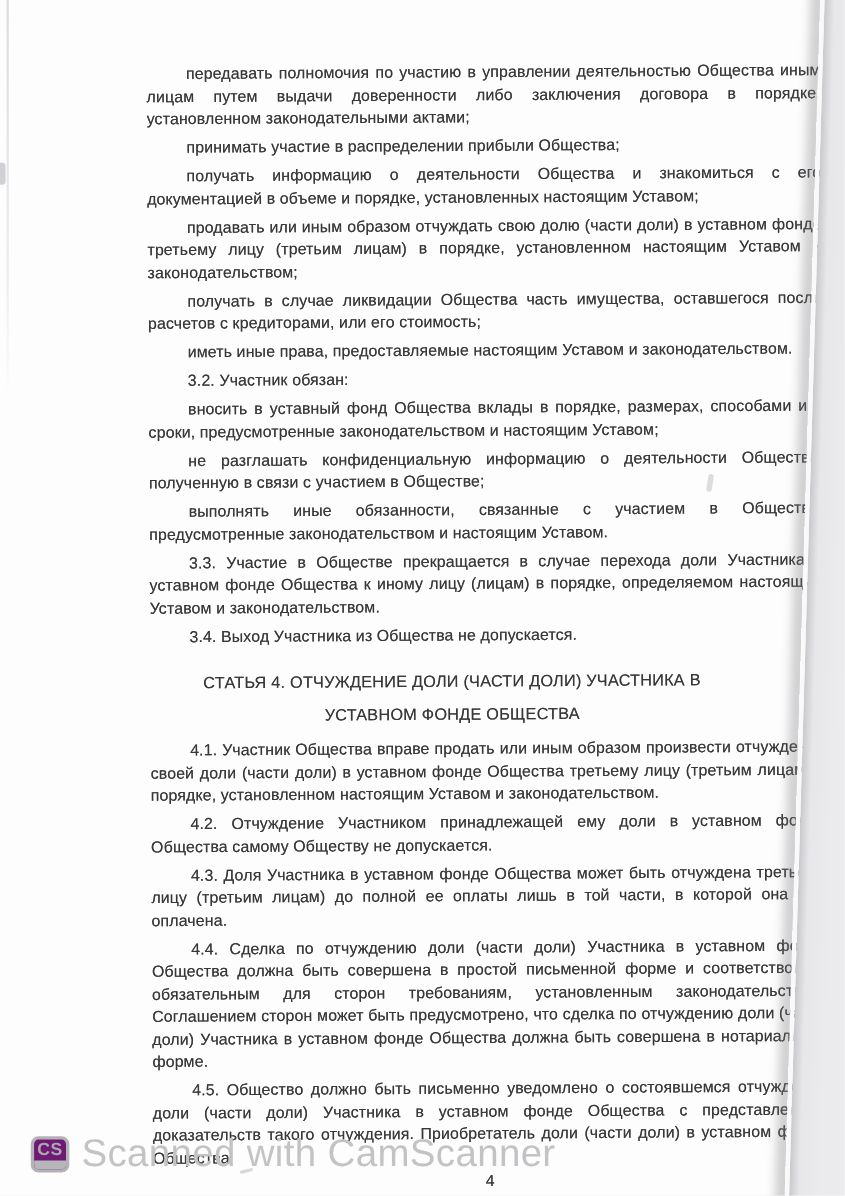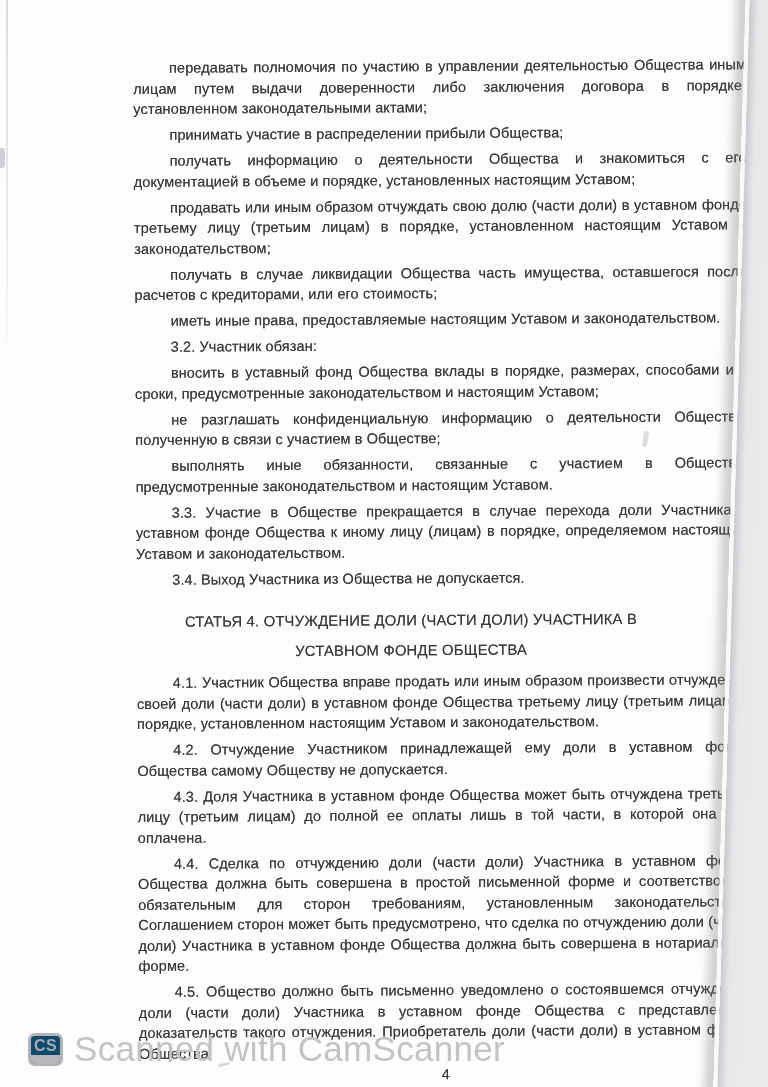--- a/index.html
+++ b/index.html
@@ -59,21 +59,21 @@
     text-align:center;font-size:14.5px;margin-top:-2px;
     text-shadow:0 0 .5px rgba(56,56,56,.7);
   }
   
   .watermark{
     position:absolute;left:28px;top:1029px;z-index:6;
     display:flex;align-items:center;gap:11px;
   }
   .cs-badge{
     box-sizing:border-box;position:relative;width:35px;height:33px;
-    border:3px solid #b3b3b7;border-radius:7px;background:#0c4a6e;
+    border:3px solid #b3b3b7;border-radius:7px;background:#701a75;
     overflow:hidden;flex:0 0 auto;
   }
   .cs-badge span{
     display:block;text-align:center;
     font-size:16px;font-weight:bold;line-height:20px;color:#aaaaae;
     letter-spacing:.5px;
   }
   .cs-bar{
     position:absolute;left:0;right:0;bottom:0;height:8px;background:#b7b7bb;
   }

